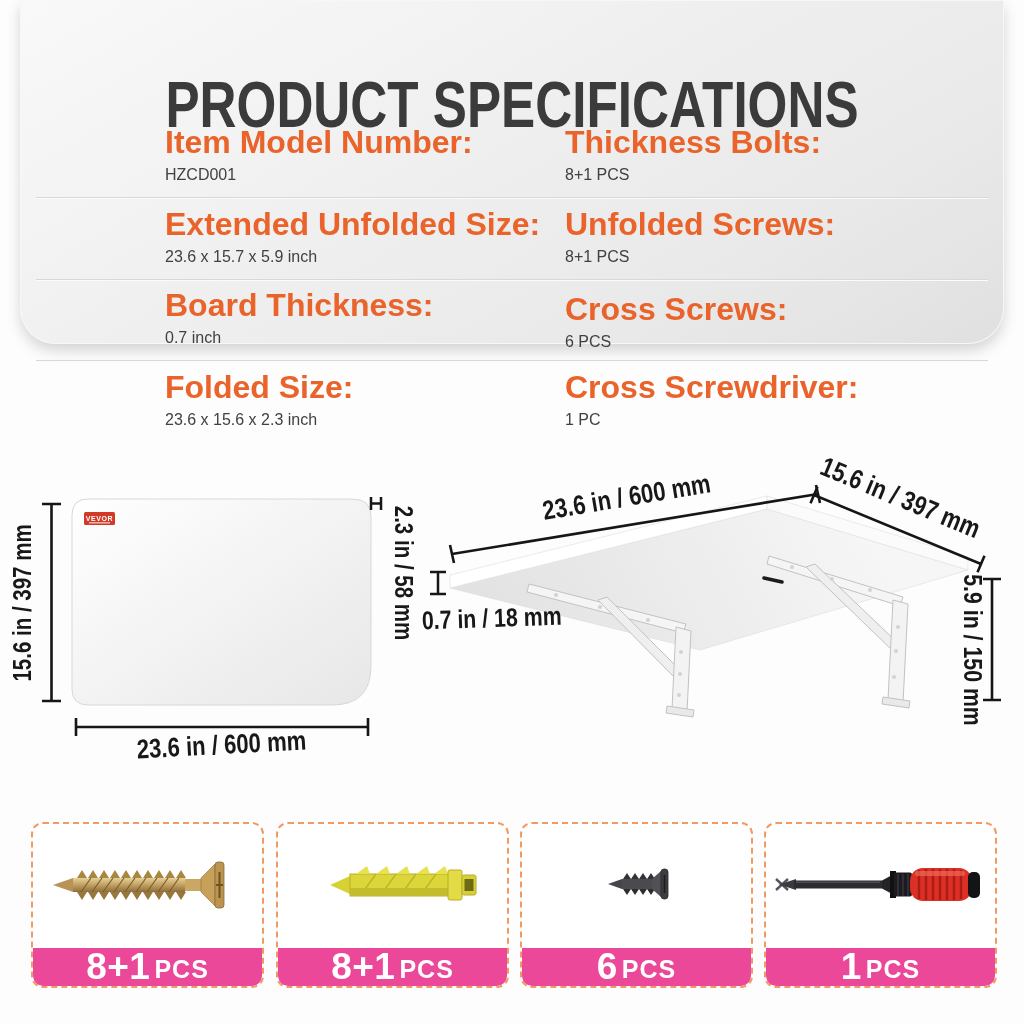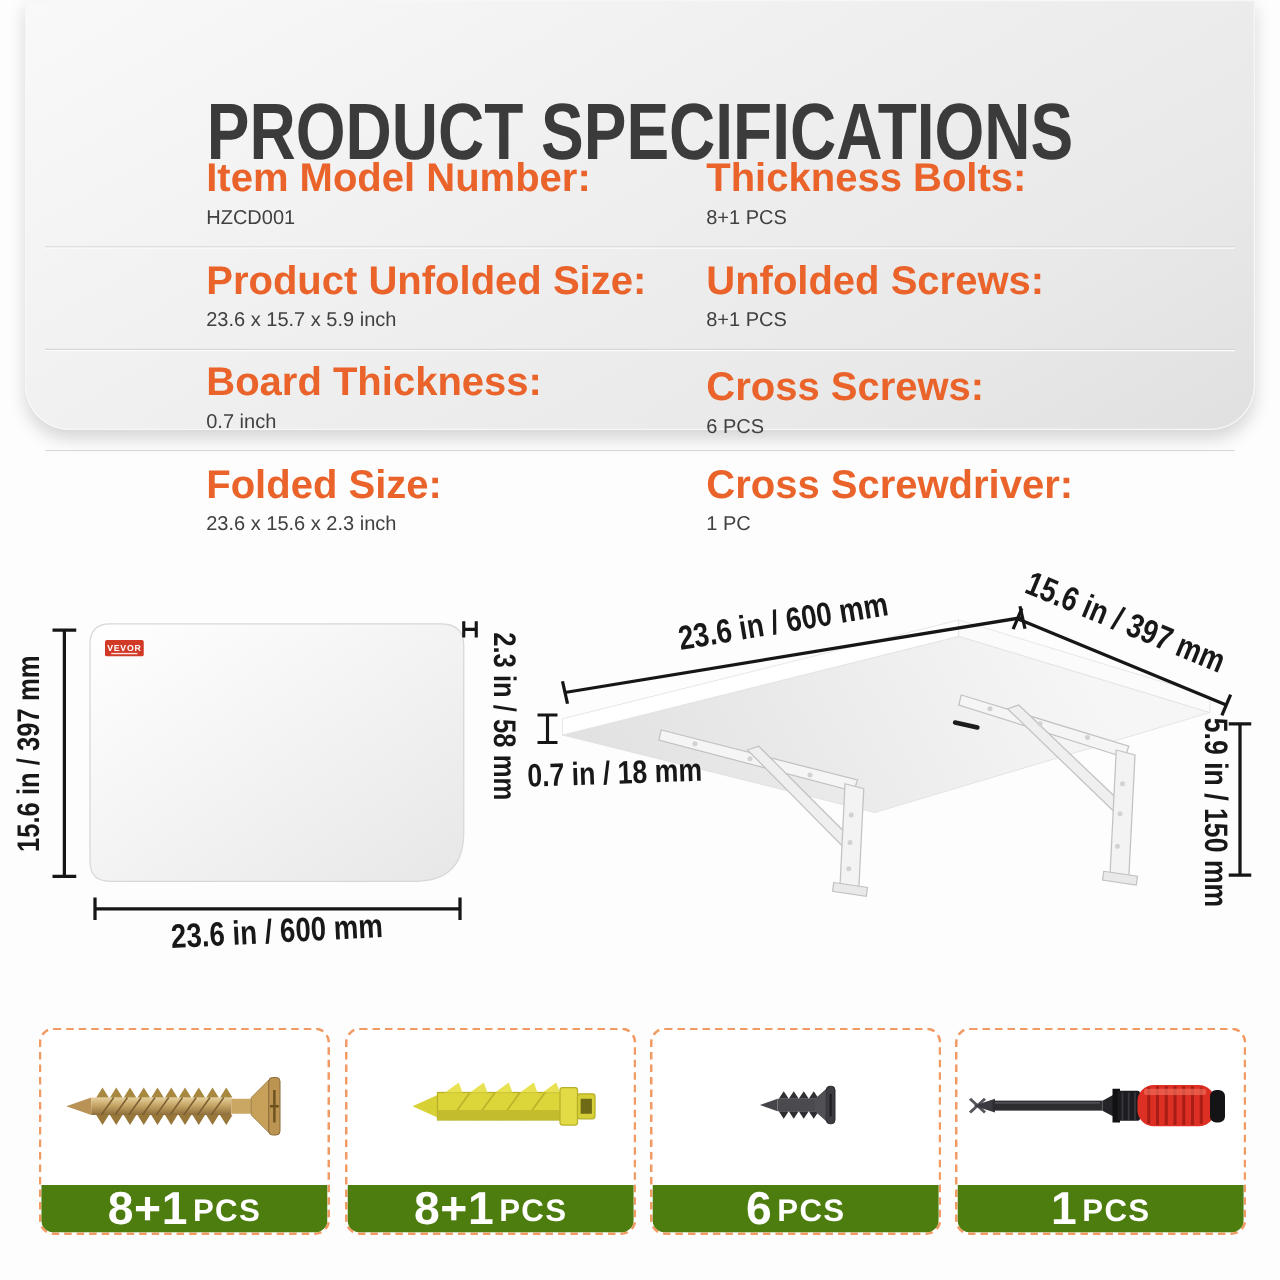--- a/index.html
+++ b/index.html
@@ -35,21 +35,21 @@
   .diagram-svg{position:absolute;left:0;top:440px;}
   .dim-text{font-weight:700;fill:#181818;font-family:"Liberation Sans","DejaVu Sans",sans-serif;}
   
   .hw-box{
     position:absolute;top:822px;width:233px;height:166px;box-sizing:border-box;
     background:#ffffff;border:2px dashed #f19a63;border-radius:12px;overflow:hidden;
   }
   .hw-box .art{position:absolute;left:0;top:0;width:229px;height:124px;}
   .hw-bar{
     position:absolute;left:0;right:0;bottom:0;height:38px;
-    background:#4d7c0f;border-radius:0 0 9px 9px;
+    background:#ec4899;border-radius:0 0 9px 9px;
     display:flex;align-items:center;justify-content:center;color:#fff;
   }
   .hw-count{font-size:37px;font-weight:800;line-height:38px;letter-spacing:0.5px;}
   .hw-unit{font-size:25px;font-weight:700;margin-left:4px;letter-spacing:1px;position:relative;top:2px;}
 </style>
 </head>
 <body>
 
 <section class="spec-card">
   <h1 class="title">PRODUCT SPECIFICATIONS</h1>
@@ -57,21 +57,21 @@
   <div class="divider" style="top:197px"></div>
   <div class="divider" style="top:279px"></div>
   <div class="divider" style="top:360px"></div>
 
   <div class="spec-col col-left">
     <div class="spec-row" style="top:128px">
       <div class="spec-label">Item Model Number:</div>
       <div class="spec-value">HZCD001</div>
     </div>
     <div class="spec-row" style="top:210px">
-      <div class="spec-label">Product Unfolded Size:</div>
+      <div class="spec-label">Extended Unfolded Size:</div>
       <div class="spec-value">23.6 x 15.7 x 5.9 inch</div>
     </div>
     <div class="spec-row" style="top:291px">
       <div class="spec-label">Board Thickness:</div>
       <div class="spec-value">0.7 inch</div>
     </div>
     <div class="spec-row" style="top:373px">
       <div class="spec-label">Folded Size:</div>
       <div class="spec-value">23.6 x 15.6 x 2.3 inch</div>
     </div>

